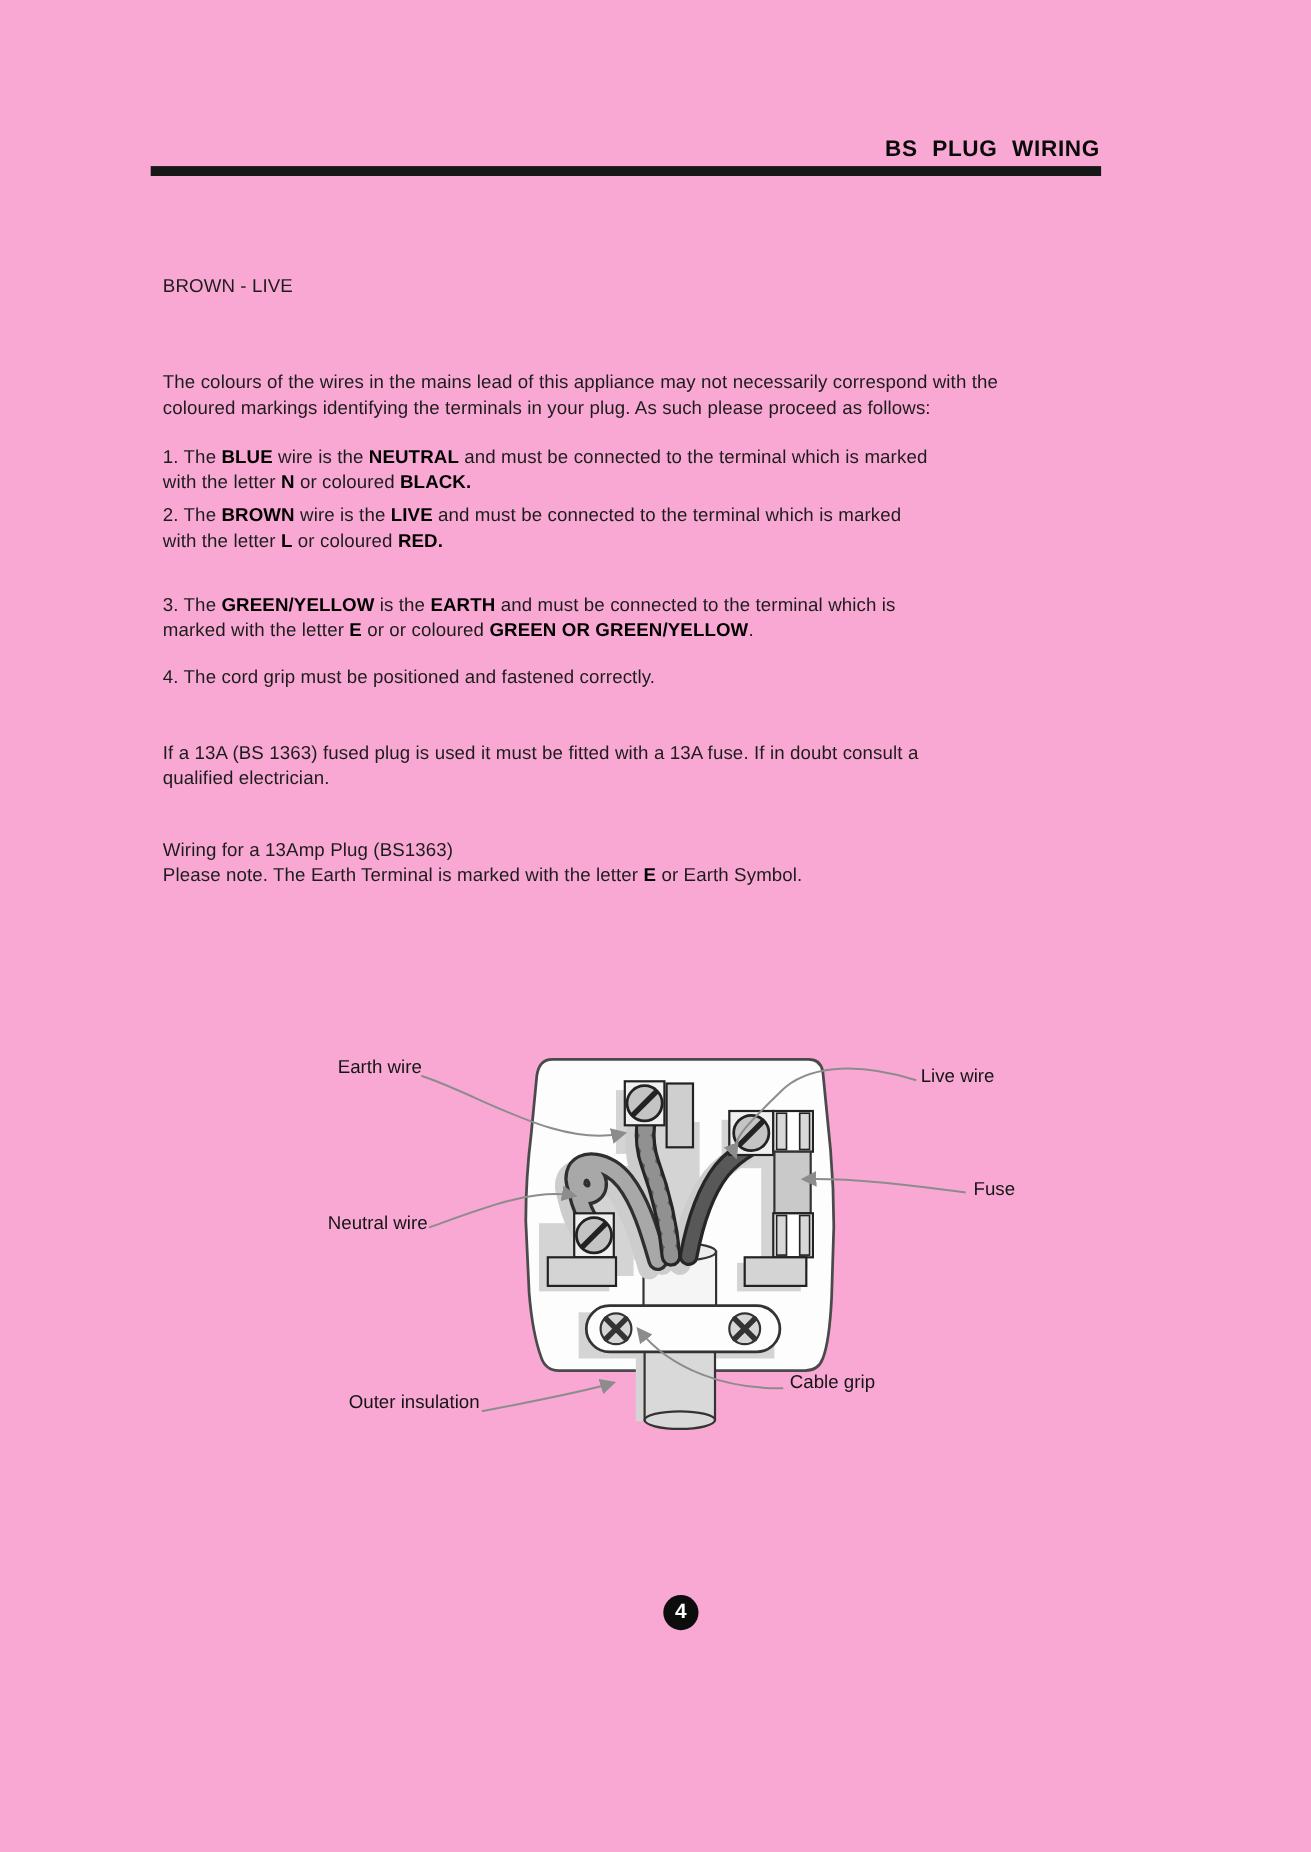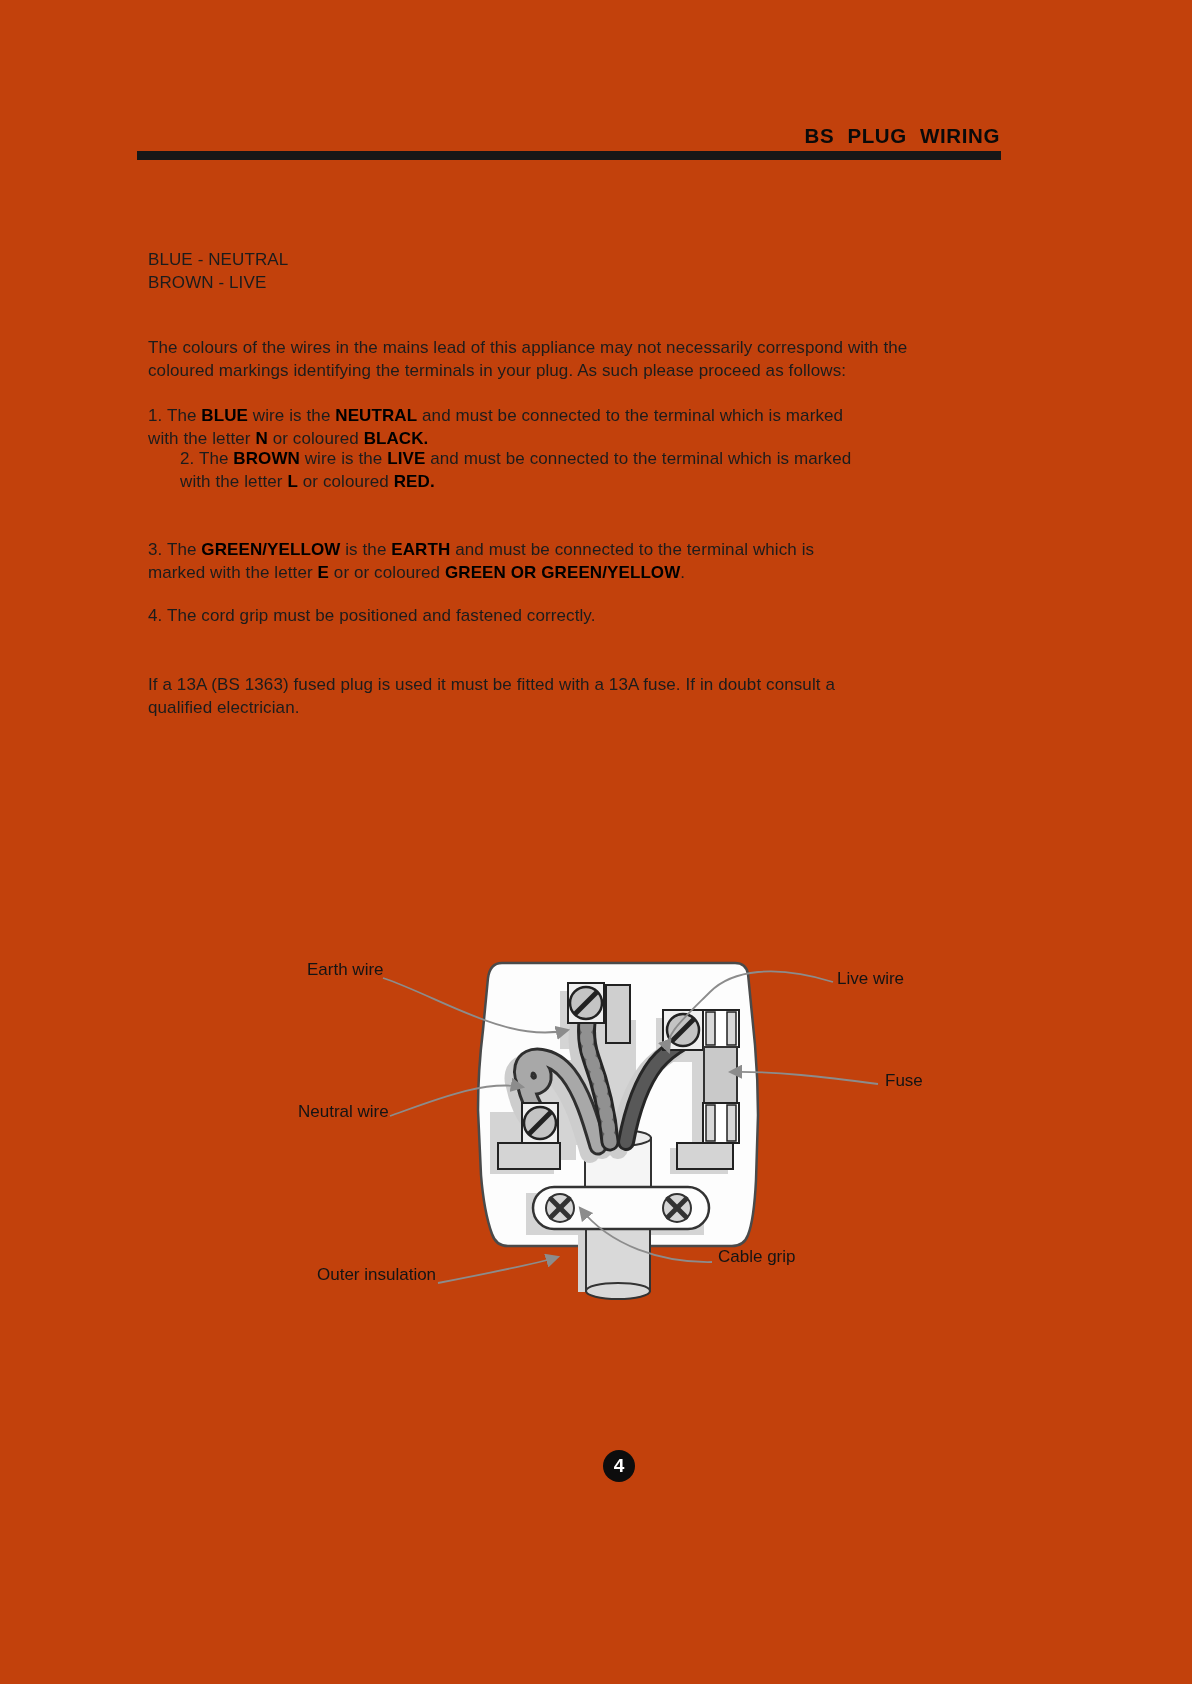--- a/index.html
+++ b/index.html
@@ -1,16 +1,16 @@
 <!DOCTYPE html>
 <html><head>
 <meta charset="utf-8">
 <style>
   html,body{margin:0;padding:0;background:#ffffff;}
-  .page{position:relative;width:1192px;height:1684px;background:#c2410c;
+  .page{position:relative;width:1192px;height:1684px;background:#f9a8d4;
         font-family:"Liberation Sans",sans-serif;color:#1c1c1c;overflow:hidden;}
   .abs{position:absolute;}
   .para{font-size:17px;line-height:22.5px;letter-spacing:.1px;width:1010px;}
   .b{font-weight:bold;color:#000;}
   .boldpara{font-weight:bold;color:#000;}
   .title{font-weight:bold;font-size:20.5px;letter-spacing:.6px;word-spacing:7px;color:#0a0a0a;
          width:600px;text-align:right;}
   .rule{background:#171717;}
   .dlabel{font-size:17px;color:#141414;white-space:nowrap;}
   .pagenum{width:32px;height:32px;border-radius:50%;background:#0d0d0d;color:#ffffff;
@@ -19,33 +19,33 @@
 </head>
 <body>
 
 <div class="page">
 
   <div class="abs title" style="left:400px;top:124px;">BS PLUG WIRING</div>
   <div class="abs rule" style="left:137px;top:151px;width:864px;height:9px;"></div>
 
 
   <div class="abs para" style="left:148px;top:249px;">
-    <div>BLUE - NEUTRAL</div>
     <div>BROWN - LIVE</div>
   </div>
 
   <div class="abs para" style="left:148px;top:337px;"><span>The colours of the wires in the mains lead of this appliance may not necessarily correspond with the</span><br><span>coloured markings identifying the terminals in your plug. As such please proceed as follows:</span></div>
 
   <div class="abs para" style="left:148px;top:405px;"><span>1. The </span><span class="b">BLUE</span><span> wire is the </span><span class="b">NEUTRAL</span><span> and must be connected to the terminal which is marked</span><br><span>with the letter </span><span class="b">N</span><span> or coloured </span><span class="b">BLACK.</span></div>
-  <div class="abs para" style="left:148px;top:448px;margin-left:32px;"><span>2. The </span><span class="b">BROWN</span><span> wire is the </span><span class="b">LIVE</span><span> and must be connected to the terminal which is marked</span><br><span>with the letter </span><span class="b">L</span><span> or coloured </span><span class="b">RED.</span></div>
+  <div class="abs para" style="left:148px;top:458px;"><span>2. The </span><span class="b">BROWN</span><span> wire is the </span><span class="b">LIVE</span><span> and must be connected to the terminal which is marked</span><br><span>with the letter </span><span class="b">L</span><span> or coloured </span><span class="b">RED.</span></div>
   <div class="abs para" style="left:148px;top:539px;"><span>3. The </span><span class="b">GREEN/YELLOW</span><span> is the </span><span class="b">EARTH</span><span> and must be connected to the terminal which is</span><br><span>marked with the letter </span><span class="b">E</span><span> or or coloured </span><span class="b">GREEN OR GREEN/YELLOW</span><span>.</span></div>
   <div class="abs para" style="left:148px;top:605px;"><span>4. The cord grip must be positioned and fastened correctly.</span></div>
 
   <div class="abs para" style="left:148px;top:674px;"><span>If a 13A (BS 1363) fused plug is used it must be fitted with a 13A fuse. If in doubt consult a</span><br><span>qualified electrician.</span></div>
 
+  <div class="abs para" style="left:148px;top:762px;"><span>Wiring for a 13Amp Plug (BS1363)</span><br><span>Please note. The Earth Terminal is marked with the letter </span><span class="b">E</span><span> or Earth Symbol.</span></div>
 
   <svg class="abs" style="left:280px;top:950px;" width="660" height="360" viewBox="0 0 660 360">
     <defs>
       <marker id="arr" viewBox="0 0 10 10" refX="8.5" refY="5" markerWidth="8" markerHeight="8" orient="auto">
         <path d="M0 0 L10 5 L0 10 z" fill="#8c8c8c"></path>
       </marker>
     </defs>
 
     <path d="M 222 13 L 455 13 Q 466 13 468 24 L 475 95 Q 478 130 478 165 L 476 230 Q 474 270 468 285 Q 464 296 452 296 L 228 296 Q 216 296 212 284 Q 204 262 201 225 L 198 160 Q 198 120 203 80 L 208 28 Q 210 13 222 13 Z" fill="#fdfdfd" stroke="#4a4a4a" stroke-width="2.5"></path>
 

